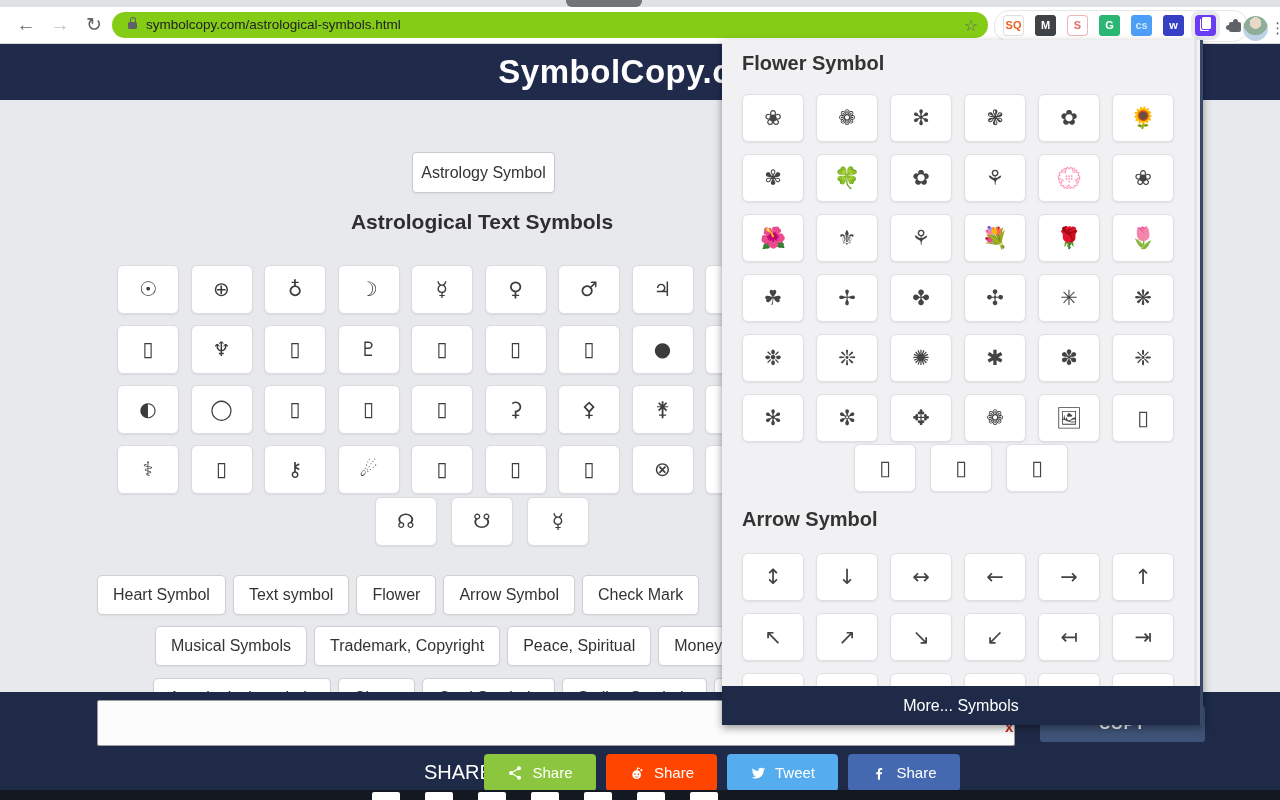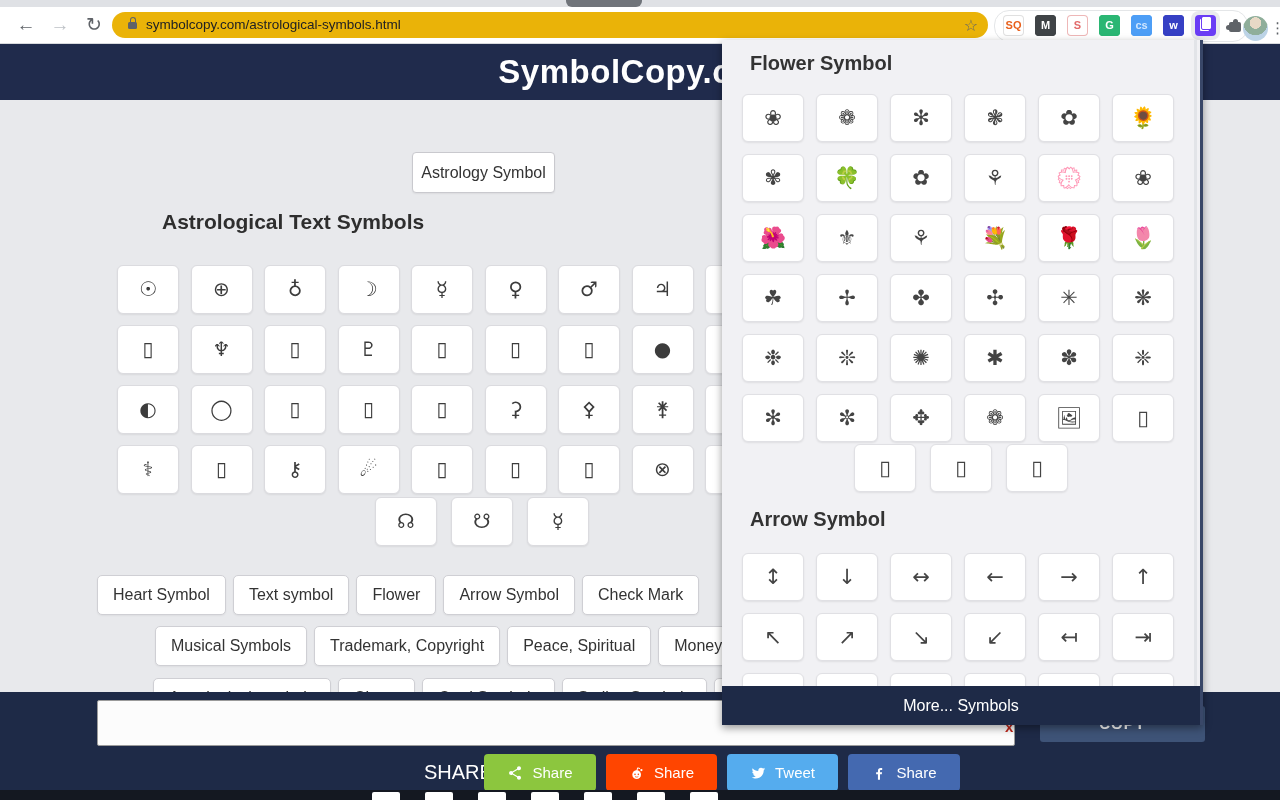--- a/index.html
+++ b/index.html
@@ -5,21 +5,21 @@
   html,body{margin:0;padding:0;}
   body{font-family:"Liberation Sans",sans-serif;background:#000;}
   .screen{position:relative;width:1280px;height:800px;overflow:hidden;background:#e8e9ec;}
 
   
   .tabstrip{position:absolute;left:0;top:0;width:1280px;height:7px;background:#dfe1e5;}
   .tab-sliver{position:absolute;left:566px;top:0;width:76px;height:7px;background:#70747a;border-radius:0 0 6px 6px;}
   .toolbar{position:absolute;left:0;top:7px;width:1280px;height:36px;background:#ffffff;border-bottom:1px solid #d8dadd;}
   .navbtn{position:absolute;top:4px;width:28px;height:28px;line-height:28px;text-align:center;font-size:19px;color:#5f6368;border-radius:50%;}
   .navbtn.fwd{color:#bdc1c6;}
-  .omnibox{position:absolute;left:112px;top:5px;width:876px;height:26px;background:#eab308;border-radius:14px;}
+  .omnibox{position:absolute;left:112px;top:5px;width:876px;height:26px;background:#84cc16;border-radius:14px;}
   .lock{position:absolute;left:16px;top:10px;width:9px;height:7px;background:#5f6368;border-radius:1.5px;}
   .lock:before{content:"";position:absolute;left:1.5px;top:-5px;width:4px;height:5px;border:1.5px solid #5f6368;border-bottom:none;border-radius:4px 4px 0 0;}
   .url{position:absolute;left:34px;top:0;height:26px;line-height:26px;font-size:13.5px;color:#202124;white-space:nowrap;}
   .star{position:absolute;right:10px;top:0;height:26px;line-height:27px;font-size:16px;color:#5f6368;}
   .extbar{position:absolute;left:994px;top:3px;width:252px;height:30px;background:#fff;border:1px solid #e4e6e8;border-radius:15px;}
   .ext{position:absolute;top:4px;width:21px;height:21px;border-radius:4px;text-align:center;font-weight:bold;font-size:11px;line-height:21px;overflow:hidden;}
   .ext.halo{box-shadow:0 0 0 4px #e9eaed;}
   .doc-glyph{position:absolute;left:5px;top:4px;width:9px;height:12px;background:#fff;border-radius:1px;box-shadow:2px-1px 0 #fff;}
   .doc-glyph:before{content:"";position:absolute;left:2px;top:-2px;width:9px;height:12px;background:#fff;border-radius:1px;outline:1px solid #6a3df5;}
   .puzzle{position:absolute;left:4px;top:7px;width:12px;height:10px;background:#5f6368;border-radius:2px;}
@@ -30,21 +30,21 @@
   .menu-dots{position:absolute;left:1270px;top:10px;font-size:15px;color:#5f6368;line-height:22px;}
 
   
   .site-header{position:absolute;left:0;top:44px;width:1280px;height:56px;background:#202b4c;}
   .site-title{width:100%;text-align:center;line-height:56px;color:#fff;font-size:33px;font-weight:bold;letter-spacing:.5px;}
 
   
   .main{position:absolute;left:0;top:100px;width:1280px;height:592px;background:#e8e9ec;}
   .astrology-btn{position:absolute;left:412px;top:52px;width:141px;height:39px;background:#fff;border:1px solid #c9c9ce;border-radius:4px;
     font-size:16px;color:#333;text-align:center;line-height:39px;box-shadow:0 1px 2px rgba(0,0,0,.06);}
-  .astro-heading{position:absolute;left:162px;top:110px;width:640px;text-align:left;font-size:21px;font-weight:bold;color:#2e2e2e;}
+  .astro-heading{position:absolute;left:162px;top:110px;width:640px;text-align:center;font-size:21px;font-weight:bold;color:#2e2e2e;}
   .sym-grid{position:absolute;left:117px;top:165px;display:grid;grid-template-columns:repeat(9,60px);gap:11px 13.5px;}
   .sym-btn{width:60px;height:47px;background:#fff;border:1px solid #dbdbdf;border-radius:6px;box-shadow:0 1px 2px rgba(0,0,0,.07);
     font-family:"DejaVu Sans",sans-serif;font-size:20px;color:#3c3c3c;text-align:center;line-height:47px;}
   .sym-center-row{position:absolute;left:375px;top:397px;display:flex;gap:14px;}
   .cat-row{position:absolute;display:flex;gap:7px;}
   .cat-btn{height:38px;line-height:38px;padding:0 15px;background:#fff;border:1px solid #cfcfd4;border-radius:5px;
     font-size:16px;color:#333;white-space:nowrap;box-shadow:0 1px 2px rgba(0,0,0,.05);}
 
   
   .footer{position:absolute;left:0;top:692px;width:1280px;height:98px;background:#1e2a47;z-index:10;}
@@ -56,21 +56,21 @@
   .share-row{position:absolute;left:0;top:62px;width:1280px;height:37px;}
   .share-label{position:absolute;left:424px;top:0;height:37px;line-height:37px;color:#fff;font-size:20px;}
   .share-btn{position:absolute;top:0;height:37px;border-radius:4px;color:#fff;font-size:15px;display:flex;align-items:center;justify-content:center;gap:9px;}
   .share-btn svg{width:16px;height:16px;}
   .bottom-strip{position:absolute;left:0;top:790px;width:1280px;height:10px;background:#141821;z-index:12;}
   .strip-tab{position:absolute;top:2px;width:28px;height:8px;background:#fff;border-radius:2px 2px 0 0;}
 
   
   .panel{position:absolute;left:722px;top:40px;width:478px;height:685px;background:#f1f1f4;z-index:50;
     border-right:3px solid #394768;box-shadow:0 3px 8px rgba(0,0,0,.4);overflow:hidden;}
-  .panel-heading{position:absolute;left:28px;font-size:20px;font-weight:bold;color:#333;}
+  .panel-heading{position:absolute;left:20px;font-size:20px;font-weight:bold;color:#333;}
   .p-grid{position:absolute;left:20px;display:grid;grid-template-columns:repeat(6,60px);gap:12px 14px;}
   .p-btn{width:60px;height:46px;background:#fff;border:1px solid #e0e0e4;border-radius:6px;box-shadow:0 1px 2px rgba(0,0,0,.08);
     font-family:"DejaVu Sans",sans-serif;font-size:21px;color:#444;text-align:center;line-height:46px;overflow:hidden;}
   .p-center-row{position:absolute;left:0;width:478px;display:flex;gap:14px;justify-content:center;}
   .more-bar{position:absolute;left:0;top:646px;width:478px;height:39px;background:#1e2a47;color:#fff;font-size:16px;text-align:center;line-height:39px;}
   .p-scroll{position:absolute;right:3px;top:0;width:3px;height:685px;background:#c7cad1;opacity:.35;}
 </style>
 </head>
 <body>
 

